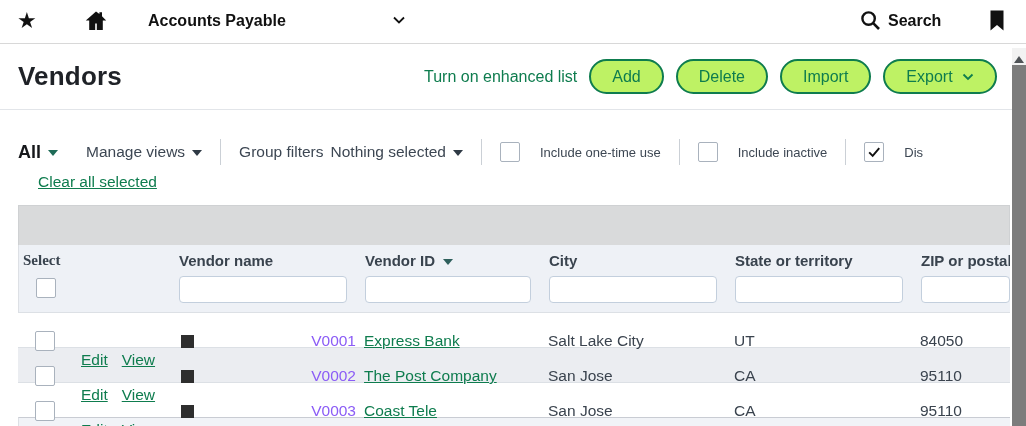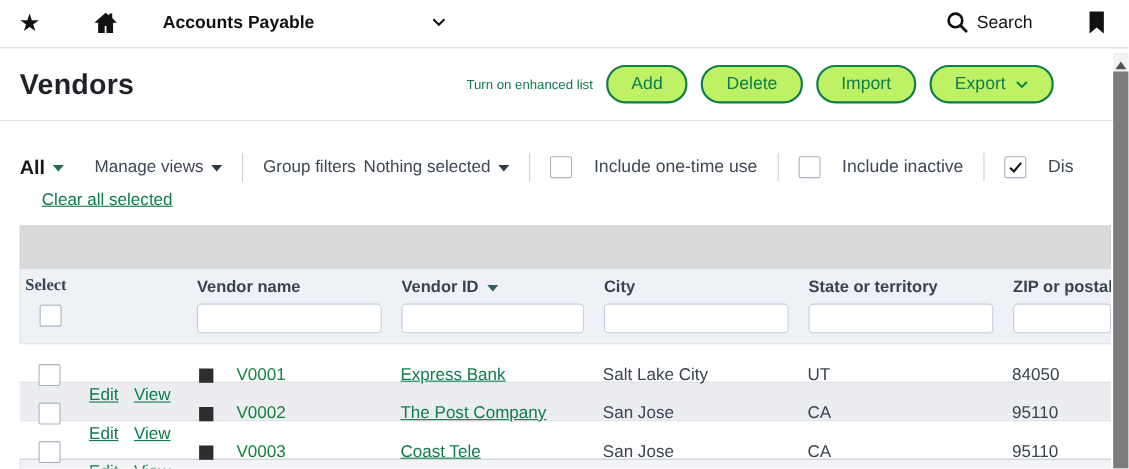--- a/index.html
+++ b/index.html
@@ -6,66 +6,66 @@
   html,body { width:1026px; height:426px; overflow:hidden; }
   body { font-family:"Liberation Sans", sans-serif; background:#fff; position:relative; color:#3a434e; }
 
   
   .topbar { position:absolute; left:0; top:0; width:1026px; height:44px; background:#fff; border-bottom:1px solid #d8d8d8; }
   .topbar .star { position:absolute; left:17px; top:9px; font-size:22px; color:#111; line-height:24px; }
   .topbar .home { position:absolute; left:84px; top:9px; }
   .topbar .module { position:absolute; left:148px; top:12px; font-size:16px; font-weight:bold; color:#111; }
   .topbar .mod-chev { position:absolute; left:392px; top:15px; }
   .topbar .search-wrap { position:absolute; left:860px; top:10px; display:flex; align-items:center; gap:7px; cursor:pointer; }
-  .topbar .search-txt { font-size:16px; font-weight:normal; color:#111; }
+  .topbar .search-txt { font-size:16px; font-weight:bold; color:#111; }
   .topbar .bookmark { position:absolute; left:988px; top:8px; }
 
   
   .pagehead { position:absolute; left:0; top:45px; width:1026px; height:65px; background:#fff; border-bottom:1px solid #e2e5e9; }
   .pagehead .title { position:absolute; left:18px; top:16px; font-size:26px; font-weight:bold; color:#1f2227; letter-spacing:.2px; }
   .pagehead .actions { position:absolute; left:424px; top:14px; display:flex; align-items:center; gap:12px; }
-  .enh-link { font-size:12px; color:#0e7c4e; cursor:pointer; white-space:nowrap; }
+  .enh-link { font-size:16px; color:#0e7c4e; cursor:pointer; white-space:nowrap; }
   .btn { height:35px; border:2px solid #0e7c4e; border-radius:18px; background:#bef264; color:#0e7c4e;
          font-family:"Liberation Sans", sans-serif; font-size:16px; padding:0 21px; cursor:pointer;
          display:flex; align-items:center; gap:9px; white-space:nowrap; }
 
   
   .filterbar { position:absolute; left:0; top:111px; width:1026px; height:78px; background:#fff; }
   .frow { position:absolute; left:18px; top:26px; display:flex; align-items:center; height:30px; }
   .f-all { font-size:18px; font-weight:bold; color:#16181b; display:flex; align-items:center; gap:7px; cursor:pointer; }
   .f-item { font-size:15.5px; color:#3d4753; display:flex; align-items:center; gap:7px; cursor:pointer; white-space:nowrap; }
   .caret { width:0; height:0; border-left:5px solid transparent; border-right:5px solid transparent; border-top:6px solid #2f3a45; margin-top:2px; }
   .caret.teal { border-top-color:#1e6b57; }
   .vdiv { width:1px; height:26px; background:#cbd0d6; margin:0 18px; }
   .sp28 { width:28px; }
   .cb { width:20px; height:20px; border:1px solid #a9b2bd; border-radius:2px; background:#fff; display:inline-flex; align-items:center; justify-content:center; flex:0 0 auto; cursor:pointer; }
   .cb svg { display:none; }
   .cb.checked svg { display:block; }
-  .cb-label { margin-left:13px; font-size:16px; color:#3d4753; }
+  .cb-label { margin-left:13px; font-size:13px; color:#3d4753; }
   .clear-link { position:absolute; left:38px; top:62px; font-size:15.5px; color:#0e7c4e; text-decoration:underline; cursor:pointer; }
 
   
   .listtable { position:absolute; left:18px; top:205px; width:992px; }
   .toolband { height:40px; background:#d9dadb; border:1px solid #cfd1d3; border-bottom:none; }
   .headband { background:#eef1f6; border-left:1px solid #dde0e5; padding:7px 0 9px 0; }
   .grid { display:grid; grid-template-columns:152px 186px 184px 186px 186px 1fr; align-items:center; }
   .hlabel { font-size:15px; font-weight:bold; color:#39434e; padding-left:8px; white-space:nowrap; overflow:hidden; display:flex; align-items:center; gap:8px; }
   .hlabel.first { padding-left:4px;font-family:Liberation Serif, serif; }
   .sortcaret { width:0; height:0; border-left:5px solid transparent; border-right:5px solid transparent; border-top:6px solid #2e5f5c; margin-top:2px; }
   .filtercells { margin-top:7px; }
   .fcell { padding:0 10px 0 8px; }
   .fcell input { width:100%; height:27px; border:1px solid #c3cfdd; border-radius:4px; background:#fff; font-family:"Liberation Sans", sans-serif; font-size:14px; padding:0 6px; }
   .fcell.first { padding-left:17px; }
   .row { height:35px; border-top:1px solid #dce0e5; background:#fff; font-size:15.5px; color:#3a434e; }
   .row.stripe { background:#ebedf1; }
   .row .c-sel { display:flex; align-items:center; padding-left:17px; gap:0; }
   .row .c-sel .lnk { margin-left:26px; }
   .row .c-sel .lnk + .lnk { margin-left:14px; }
   .lnk { color:#0e7c4e; text-decoration:underline; cursor:pointer; font-size:15.5px; white-space:nowrap;margin-top:38px; }
-  .c-id { display:flex; align-items:center; gap:21px; padding-left:11px; color:#15803d; }
+  .c-id { display:flex; align-items:center; gap:21px; padding-left:11px; color:#8b5cf6;justify-content:space-between; }
   .sq { width:13px; height:13px; background:#2e2e2e; flex:0 0 auto; }
   .cell { padding-left:8px; white-space:nowrap; overflow:hidden; }
   .bottomstrip { height:10px; background:#f1f3f7; border-top:1px solid #c9ccd3; border-left:1px solid #dde0e5; }
 
   
   .vscroll { position:absolute; left:1012px; top:48px; width:14px; height:378px; background:#f2f2f2; z-index:5; }
   .vscroll .arrow { height:15px; display:flex; align-items:flex-end; justify-content:center; }
   .vscroll .arrow .tri { width:0; height:0; border-left:5px solid transparent; border-right:5px solid transparent; border-bottom:7px solid #4f5357; }
   .vscroll .thumb { position:absolute; left:0; top:17px; width:14px; height:361px; background:#7c7c7c; }
 

